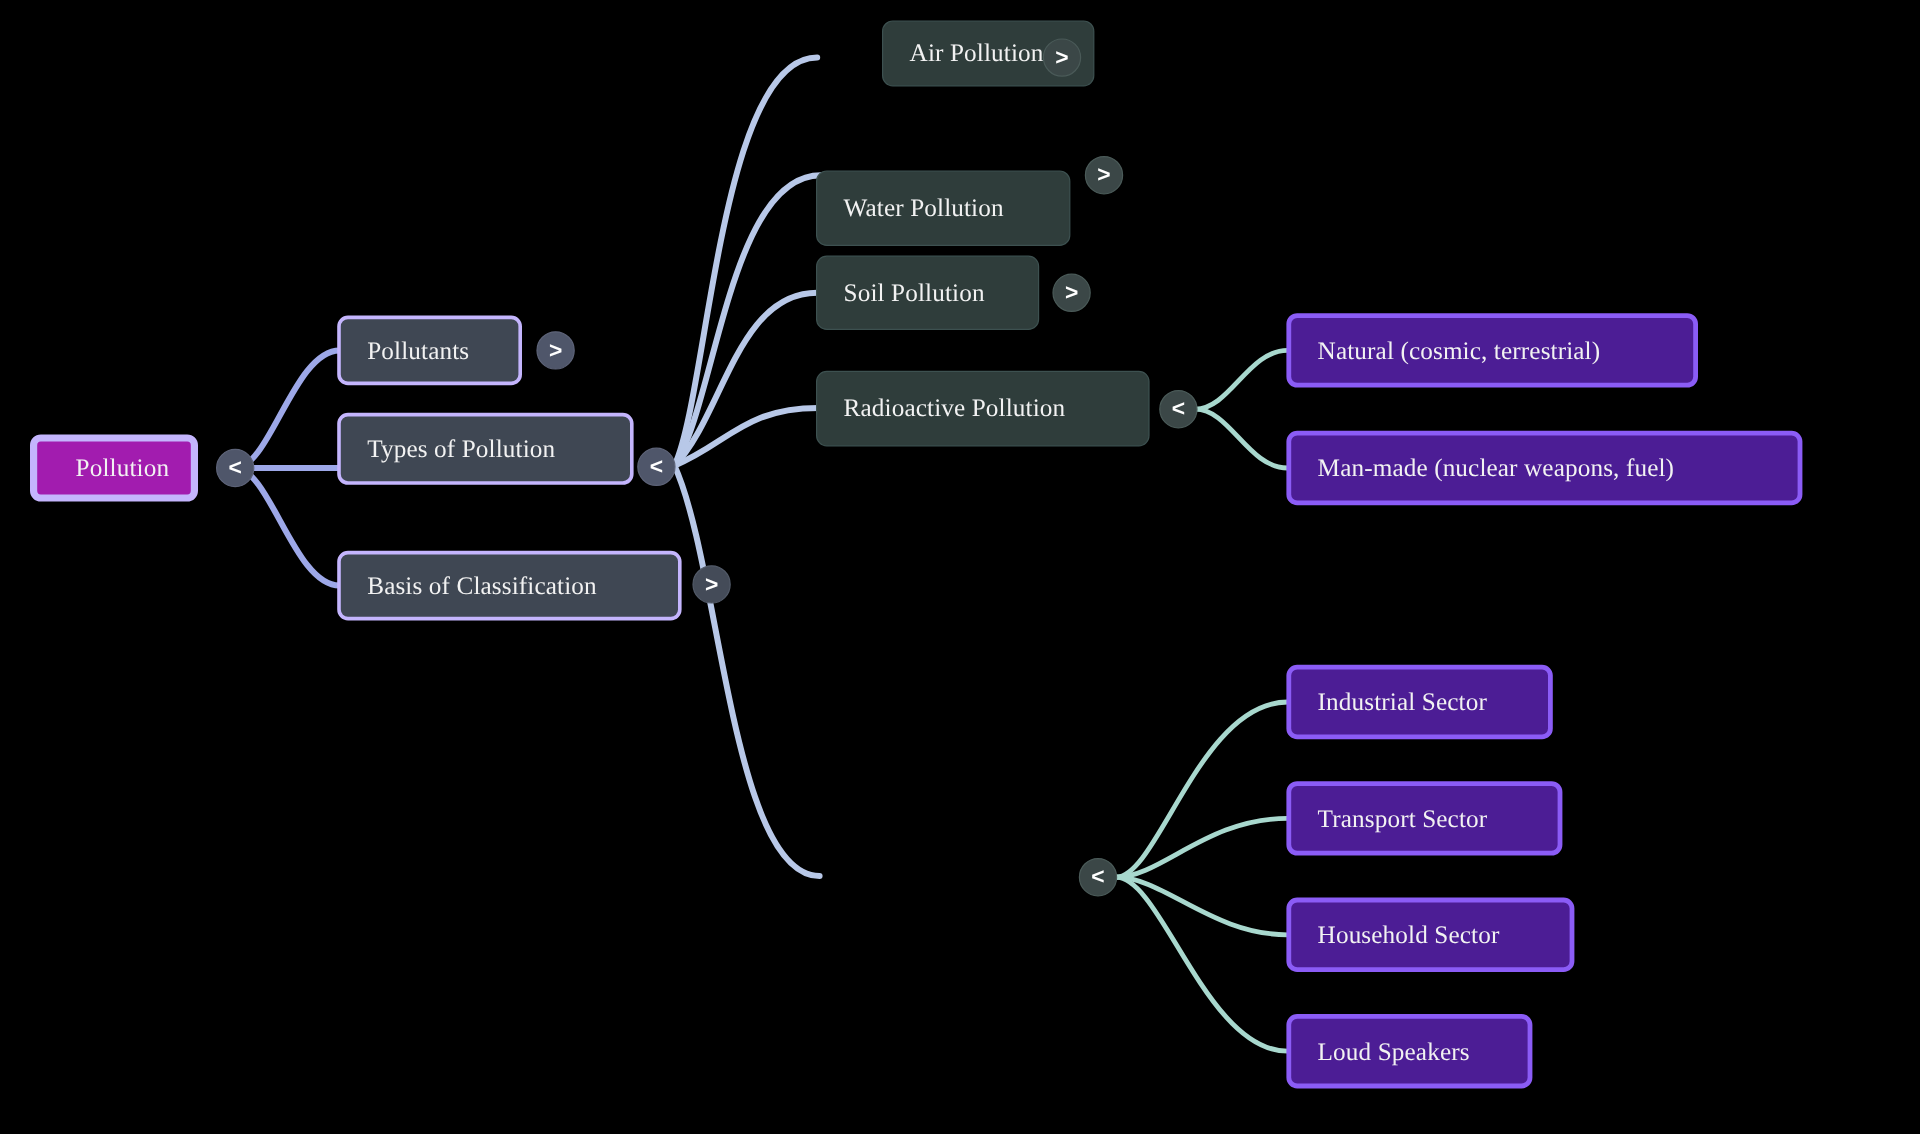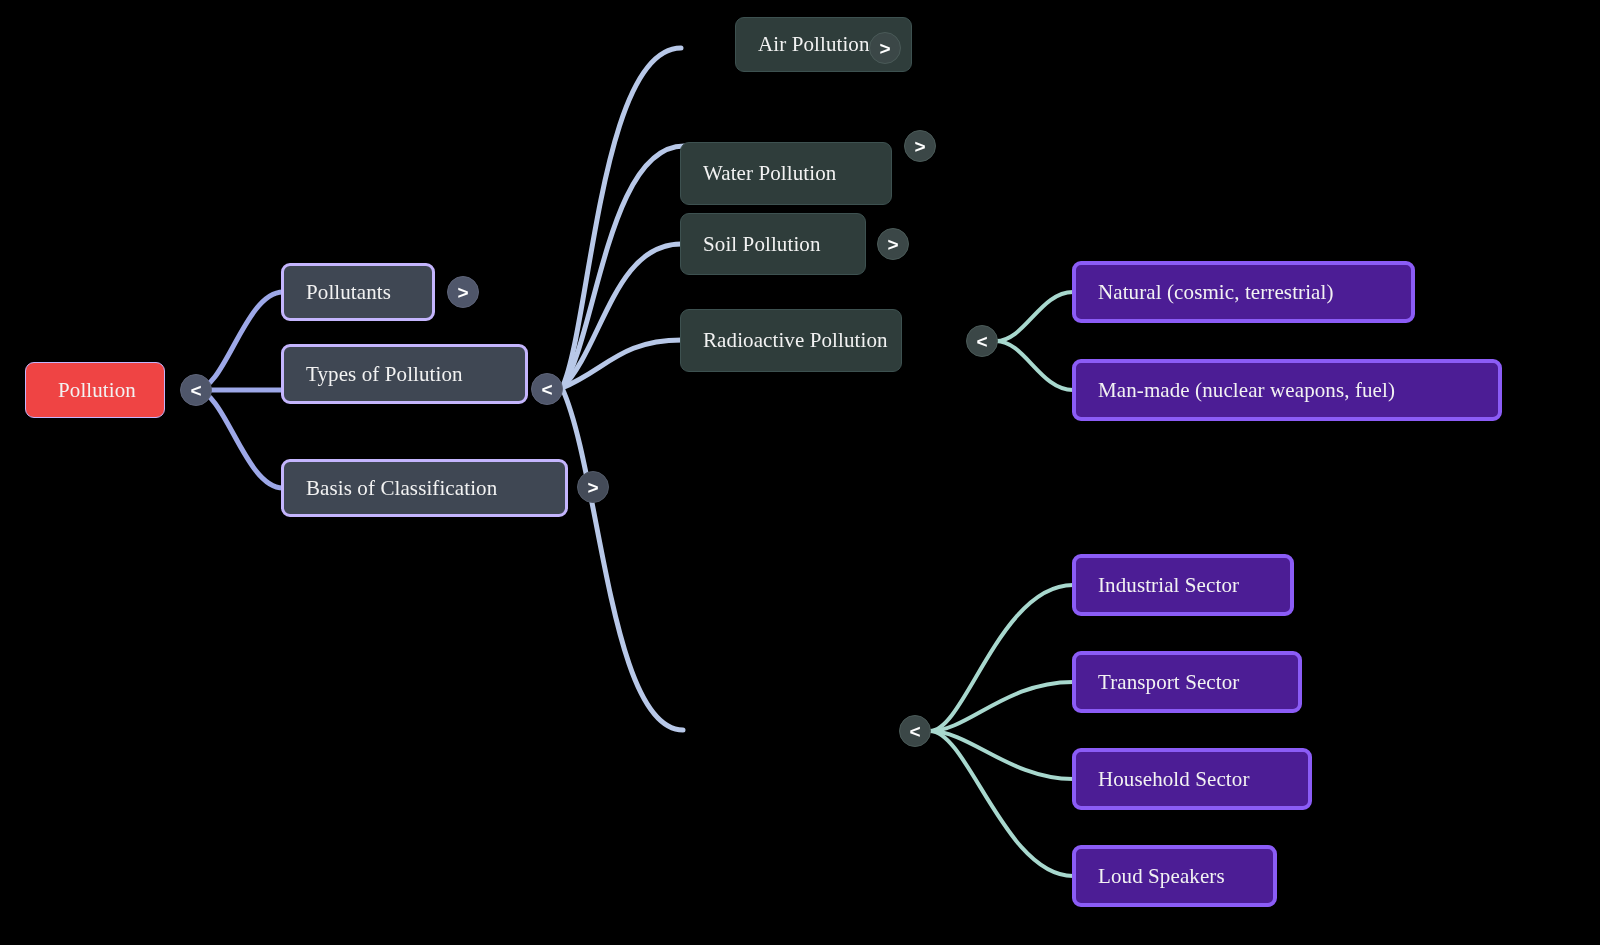--- a/index.html
+++ b/index.html
@@ -28,22 +28,22 @@
     align-items: center;
     border-radius: 9px;
     color: #f2f2f2;
     font-size: 21px;
     line-height: 1;
     letter-spacing: 0.1px;
     white-space: nowrap;
     padding: 0 22px;
   }
   .node.root {
-    background: #ef4444;
-    border: 1px solid #c4b5fd;
+    background: #a21caf;
+    border: 6px solid #c4b5fd;
     font-size: 21px;
     padding-left: 32px;
   }
   .node.lvl1 {
     background: #3f4753;
     border: 3px solid #c4b5fd;
   }
   .node.lvl2 {
     background: #2f3d3b;
     border: 1px solid #3d5150;
@@ -149,21 +149,21 @@
     <span>&gt;</span>
   </div>
 
   <div class="node lvl2" style="left:680px; top:213px; width:186px; height:62px;">
     <span>Soil Pollution</span>
   </div>
   <div class="toggle teal" style="left:877px; top:228px;">
     <span>&gt;</span>
   </div>
 
-  <div class="node lvl2" style="left:680px; top:309px; width:222px; height:63px;">
+  <div class="node lvl2" style="left:680px; top:309px; width:278px; height:63px;">
     <span>Radioactive Pollution</span>
   </div>
   <div class="toggle teal" style="left:966px; top:325px;">
     <span>&lt;</span>
   </div>
 
   <div class="toggle teal" style="left:899px; top:715px;">
     <span>&lt;</span>
   </div>
 

